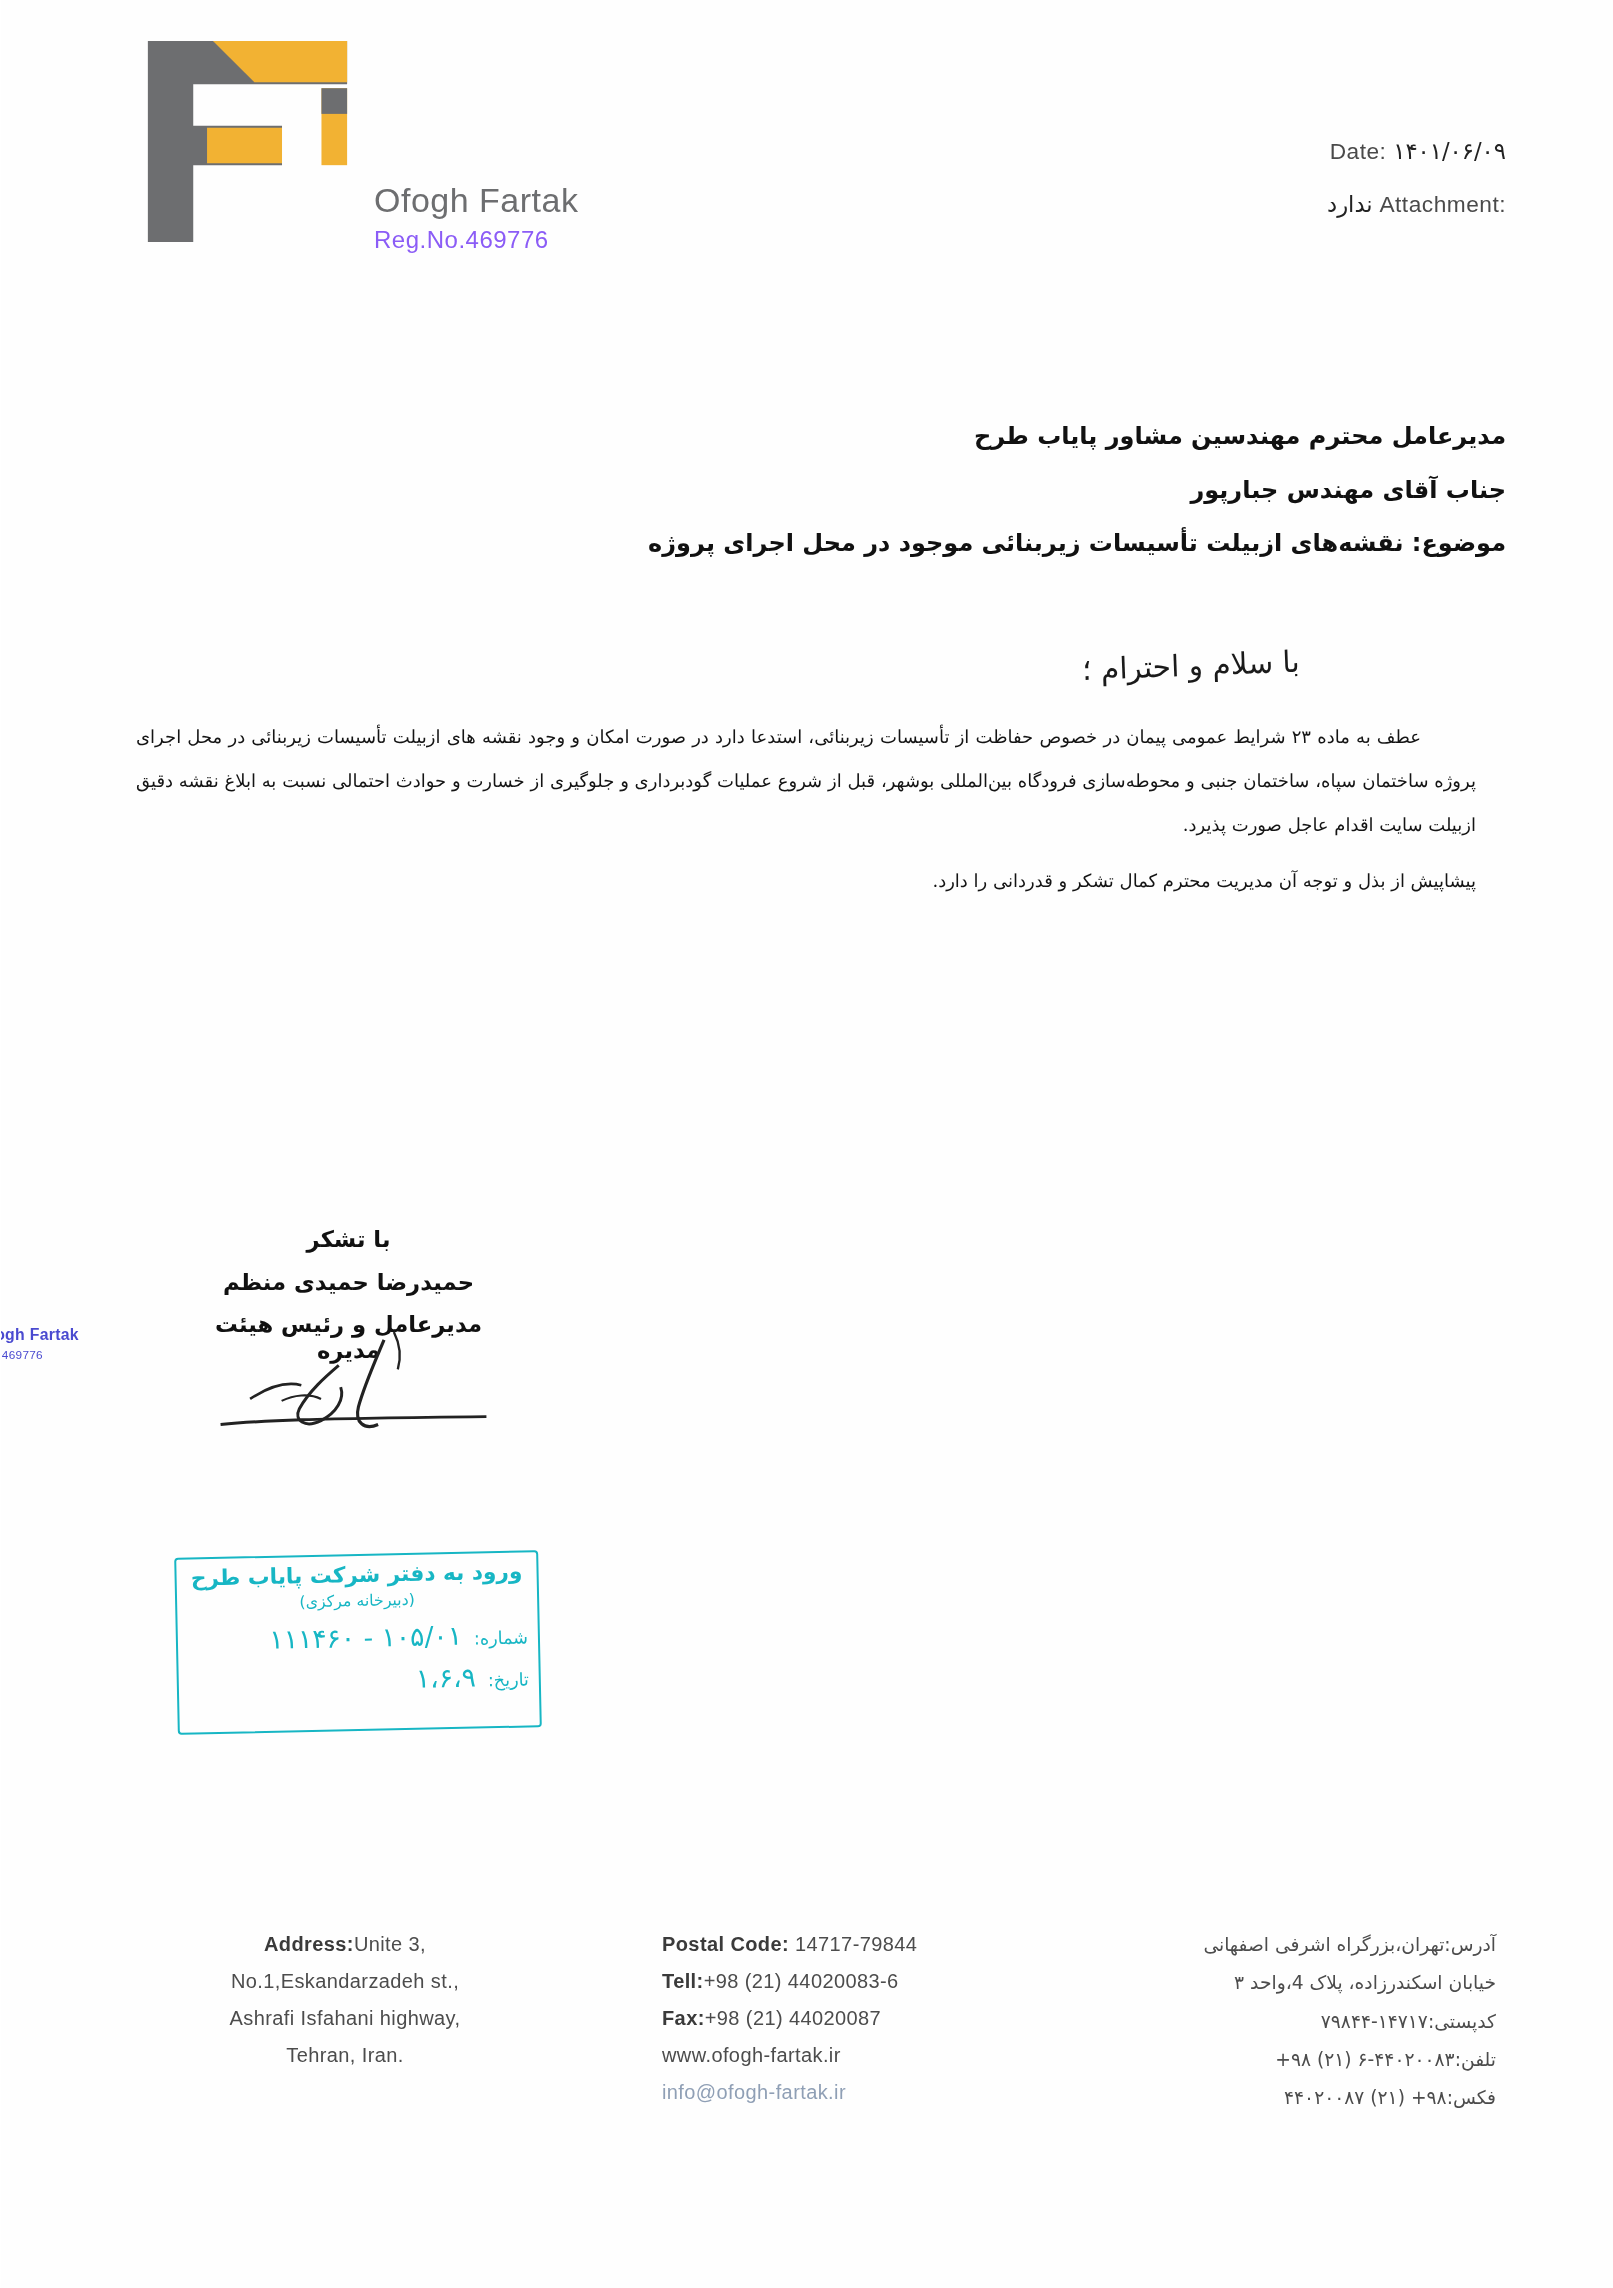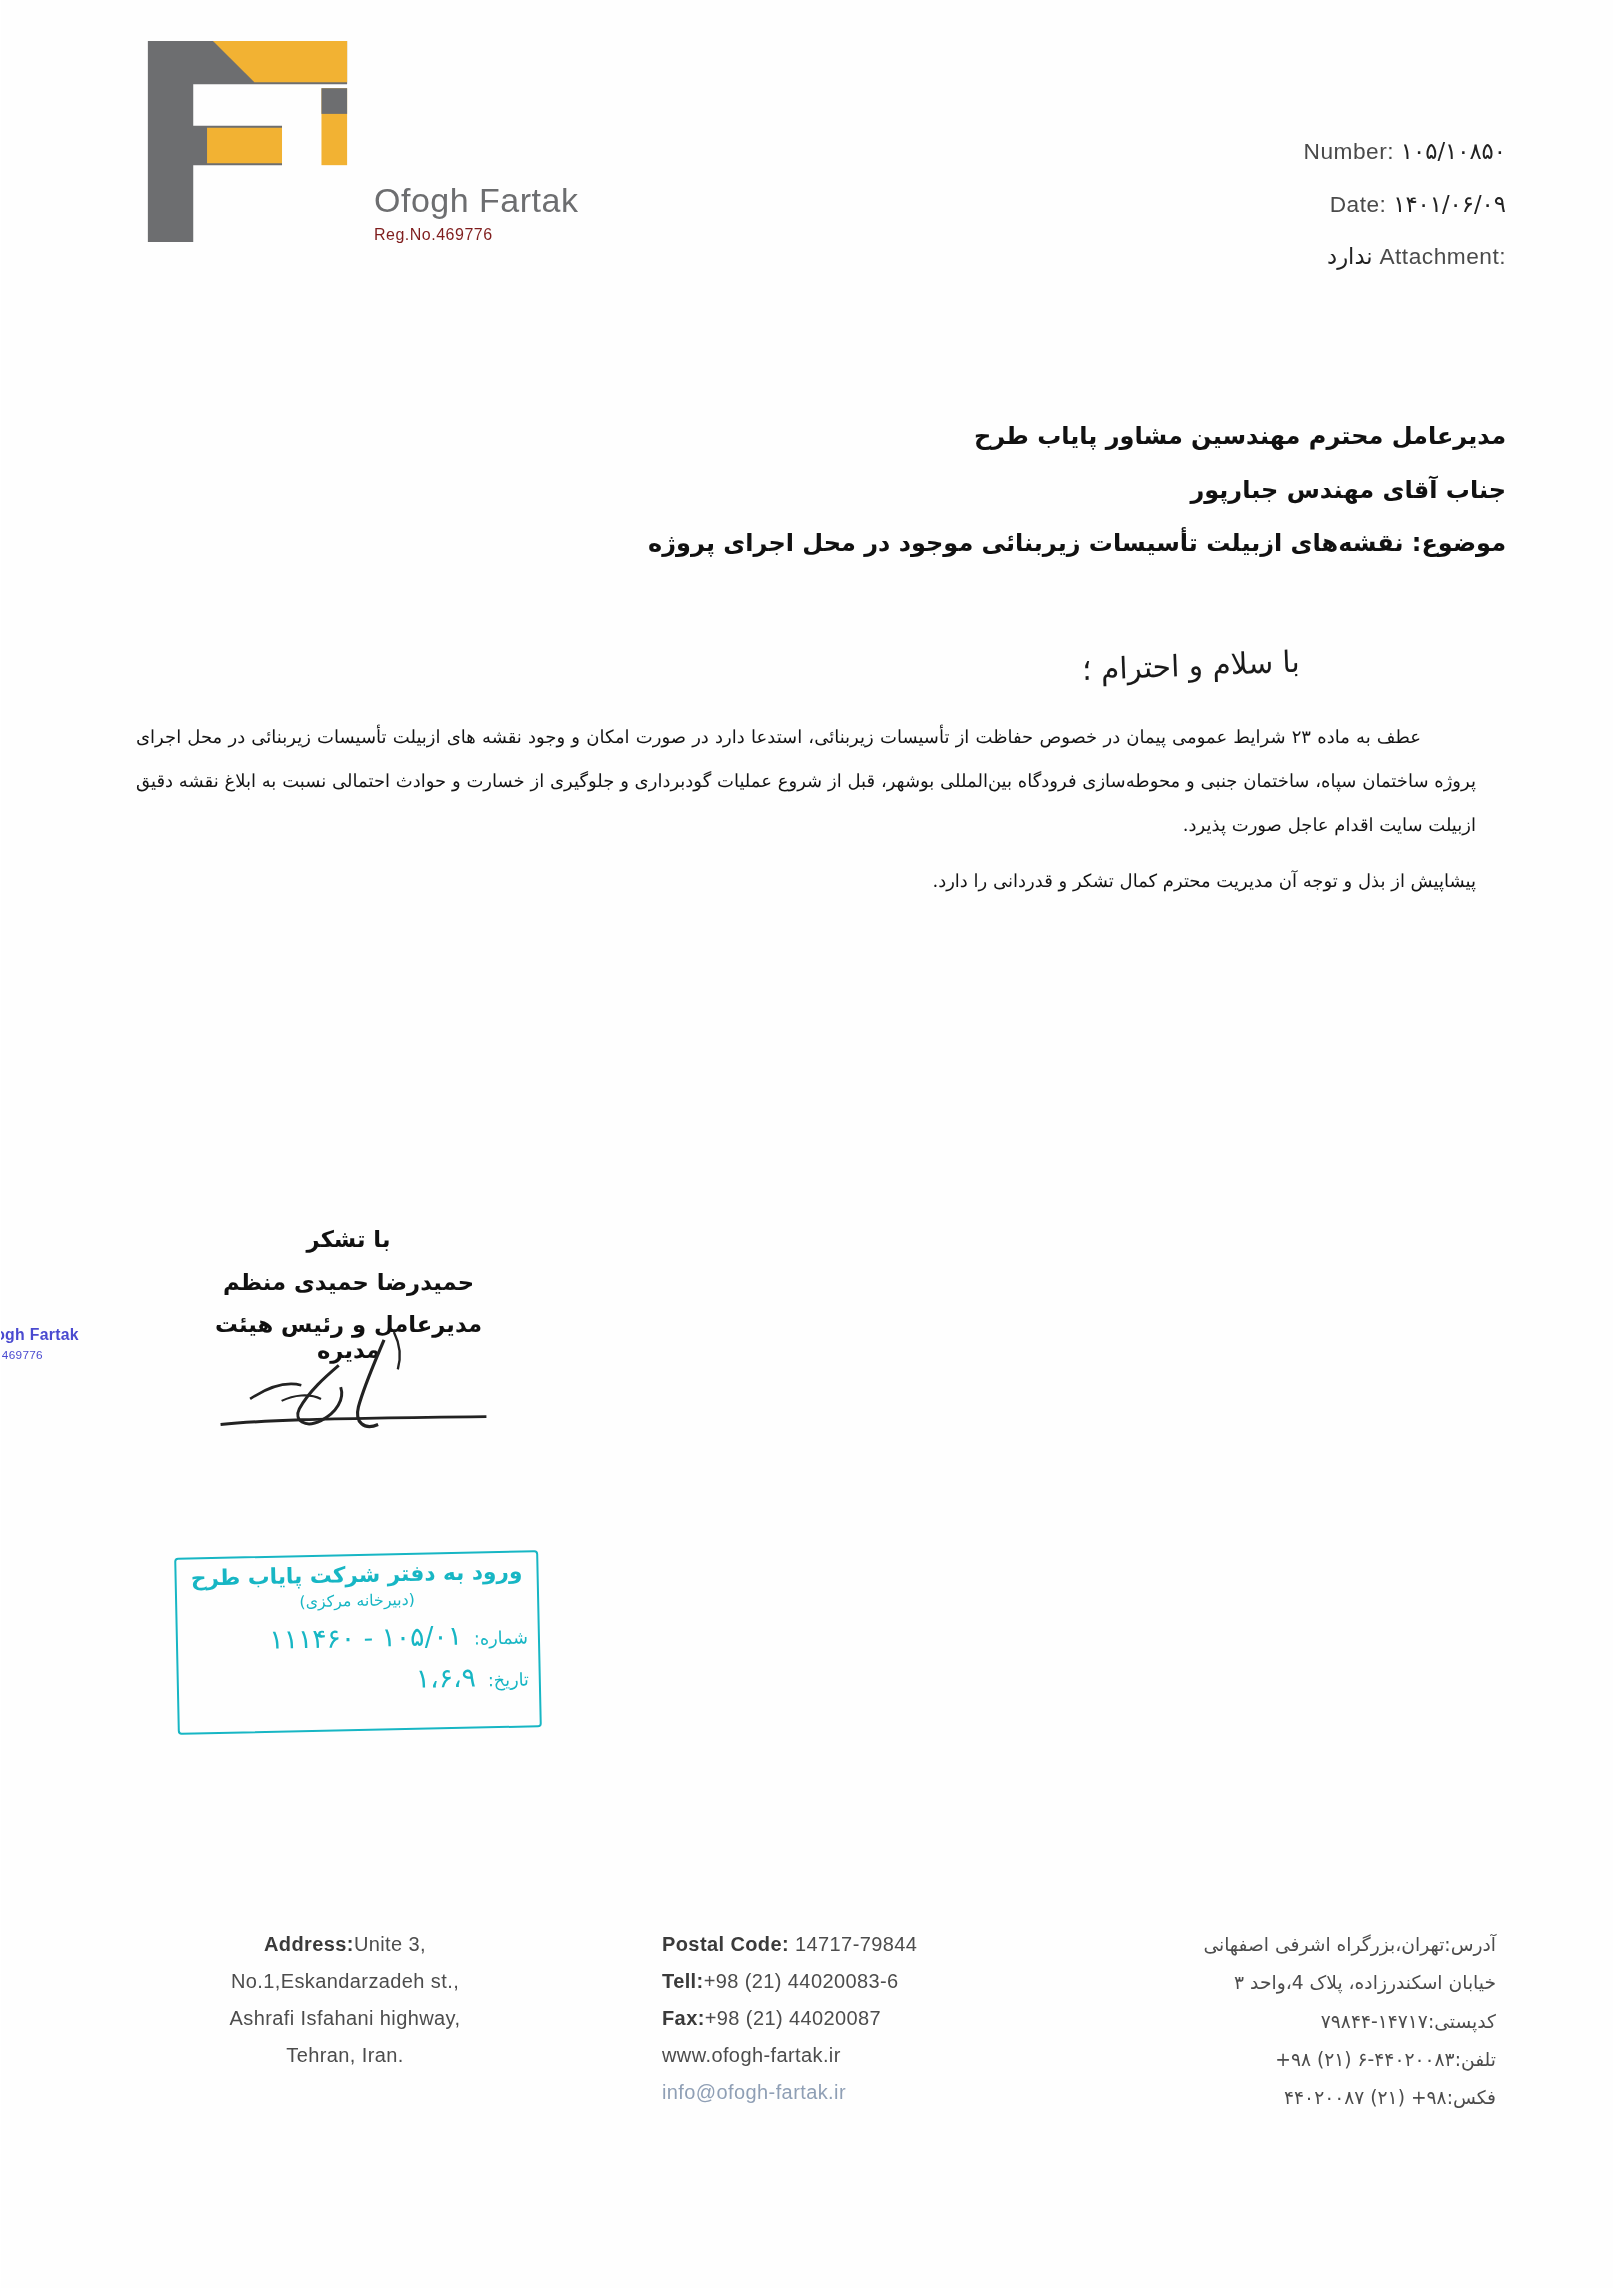--- a/index.html
+++ b/index.html
@@ -46,22 +46,22 @@
     direction: ltr;
   }
   .brand-name {
     font-size: 34px;
     letter-spacing: 0.5px;
     color: #6d6e70;
     font-family: "Liberation Sans", sans-serif;
   }
   .brand-reg {
     margin-top: 5.9px;
-    font-size: 16px;
-    color: #7f1d1d;
+    font-size: 24px;
+    color: #8b5cf6;
     letter-spacing: 0.5px;
   }
 
   .meta {
     position: absolute;
     top: 138px;
     right: 108px;
     width: 552px;
     text-align: right;
     direction: rtl;
@@ -291,24 +291,20 @@
         <rect x="186" y="56" width="26" height="26" fill="#6d6e70"></rect>
       </svg>
     </div>
     <div class="brand-block">
       <div class="brand-name">Ofogh Fartak</div>
       <div class="brand-reg">Reg.No.469776</div>
     </div>
   </div>
 
   <div class="meta">
-    <div class="meta-row">
-      <span class="meta-label">Number:</span>
-      <span class="meta-value">۱۰۵/۱۰۸۵۰</span>
-    </div>
     <div class="meta-row">
       <span class="meta-label">Date:</span>
       <span class="meta-value">۱۴۰۱/۰۶/۰۹</span>
     </div>
     <div class="meta-row">
       <span class="meta-label">Attachment:</span>
       <span class="meta-value">ندارد</span>
     </div>
   </div>
 

